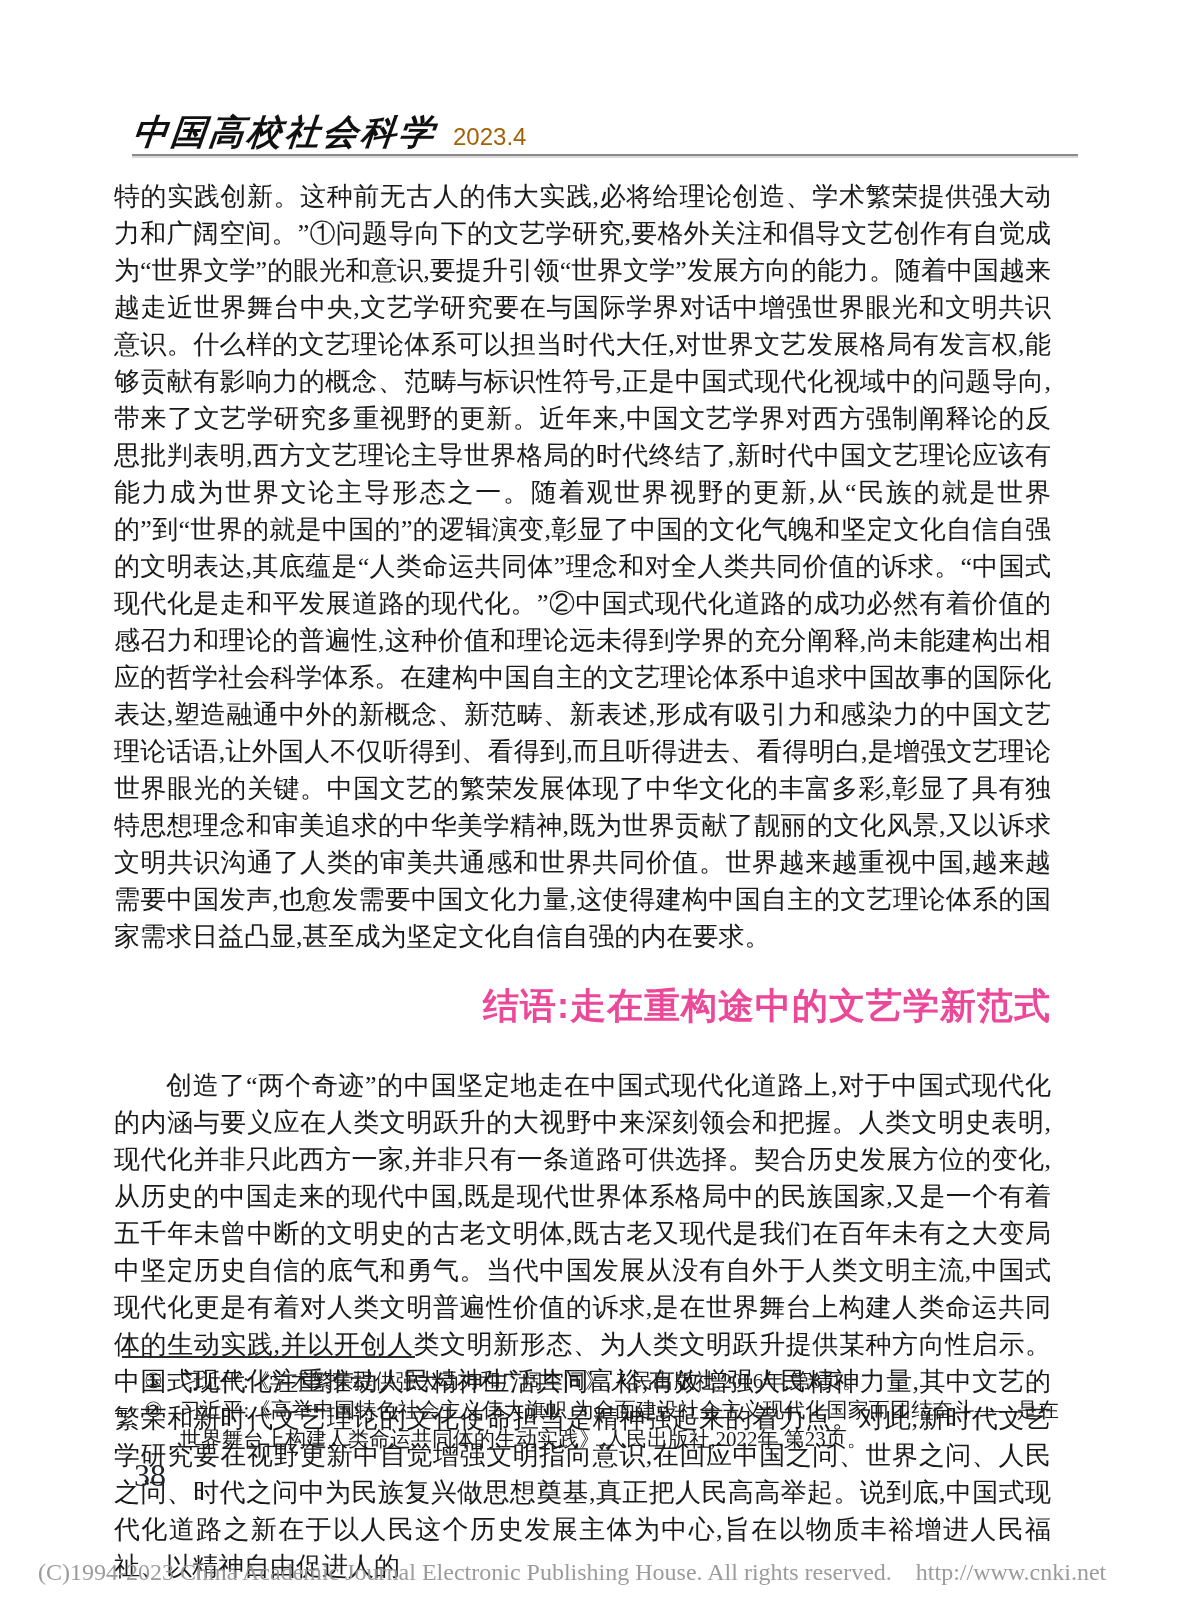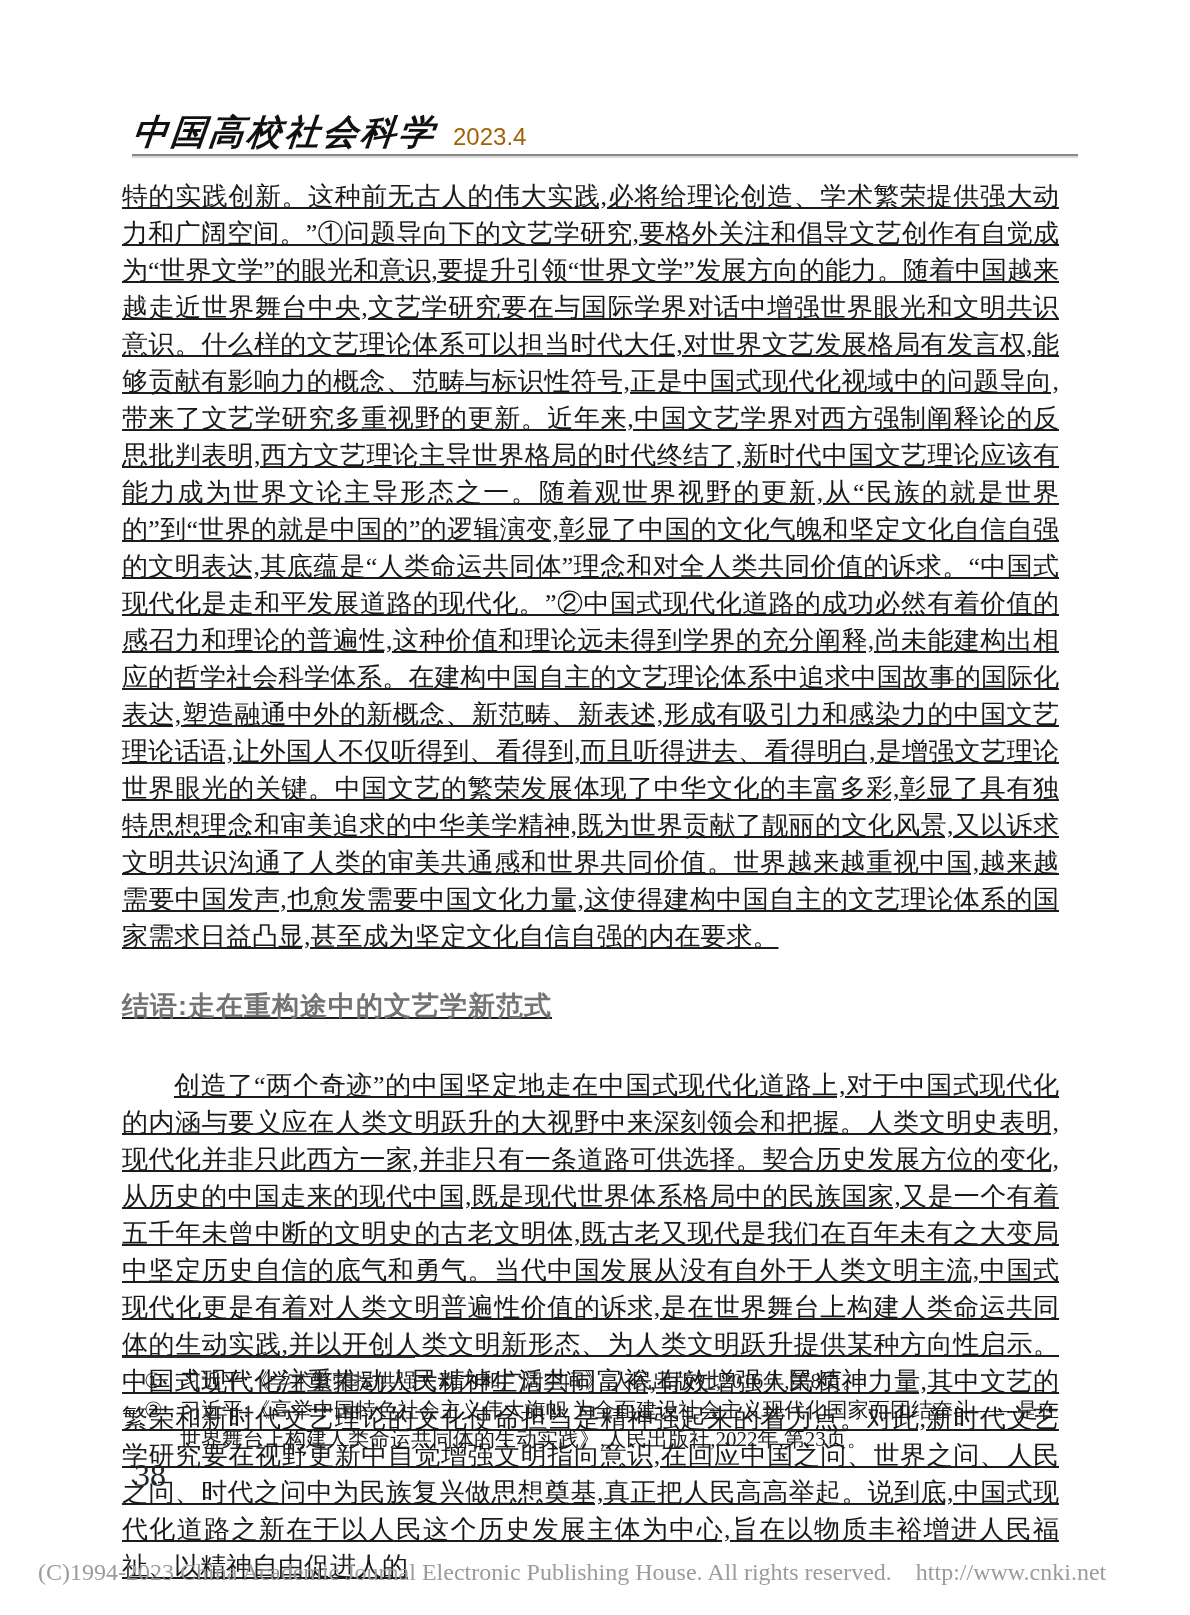--- a/index.html
+++ b/index.html
@@ -50,42 +50,41 @@
     left: 132px;
     top: 154px;
     width: 946px;
     height: 4px;
     background: linear-gradient(to bottom, #8a8a8a 0%, #8a8a8a 55%, #d9d9d9 55%, #d9d9d9 100%);
   }
 
   
   .article {
     position: absolute;
-    left: 122px;
+    left: 114px;
     top: 178px;
     width: 937px;
-    text-decoration: underline;
   }
   .body-para {
     margin: 0;
     font-size: 26px;
     line-height: 37px;
     text-align: justify;
     text-justify: inter-character;
     color: #1a1a1a;
   }
   .body-para.indent { text-indent: 2em; }
   .section-heading {
     margin: 34px 0 44px 0;
-    text-align: left;
+    text-align: right;
     font-family: "Liberation Sans", sans-serif;
     font-weight: bold;
-    font-size: 27px;
+    font-size: 36px;
     line-height: 34px;
-    color: #737373;
+    color: #ec4899;
     letter-spacing: 1px;
   }
 
   
   .footnotes {
     position: absolute;
     left: 122px;
     top: 1356px;
     width: 937px;
   }

